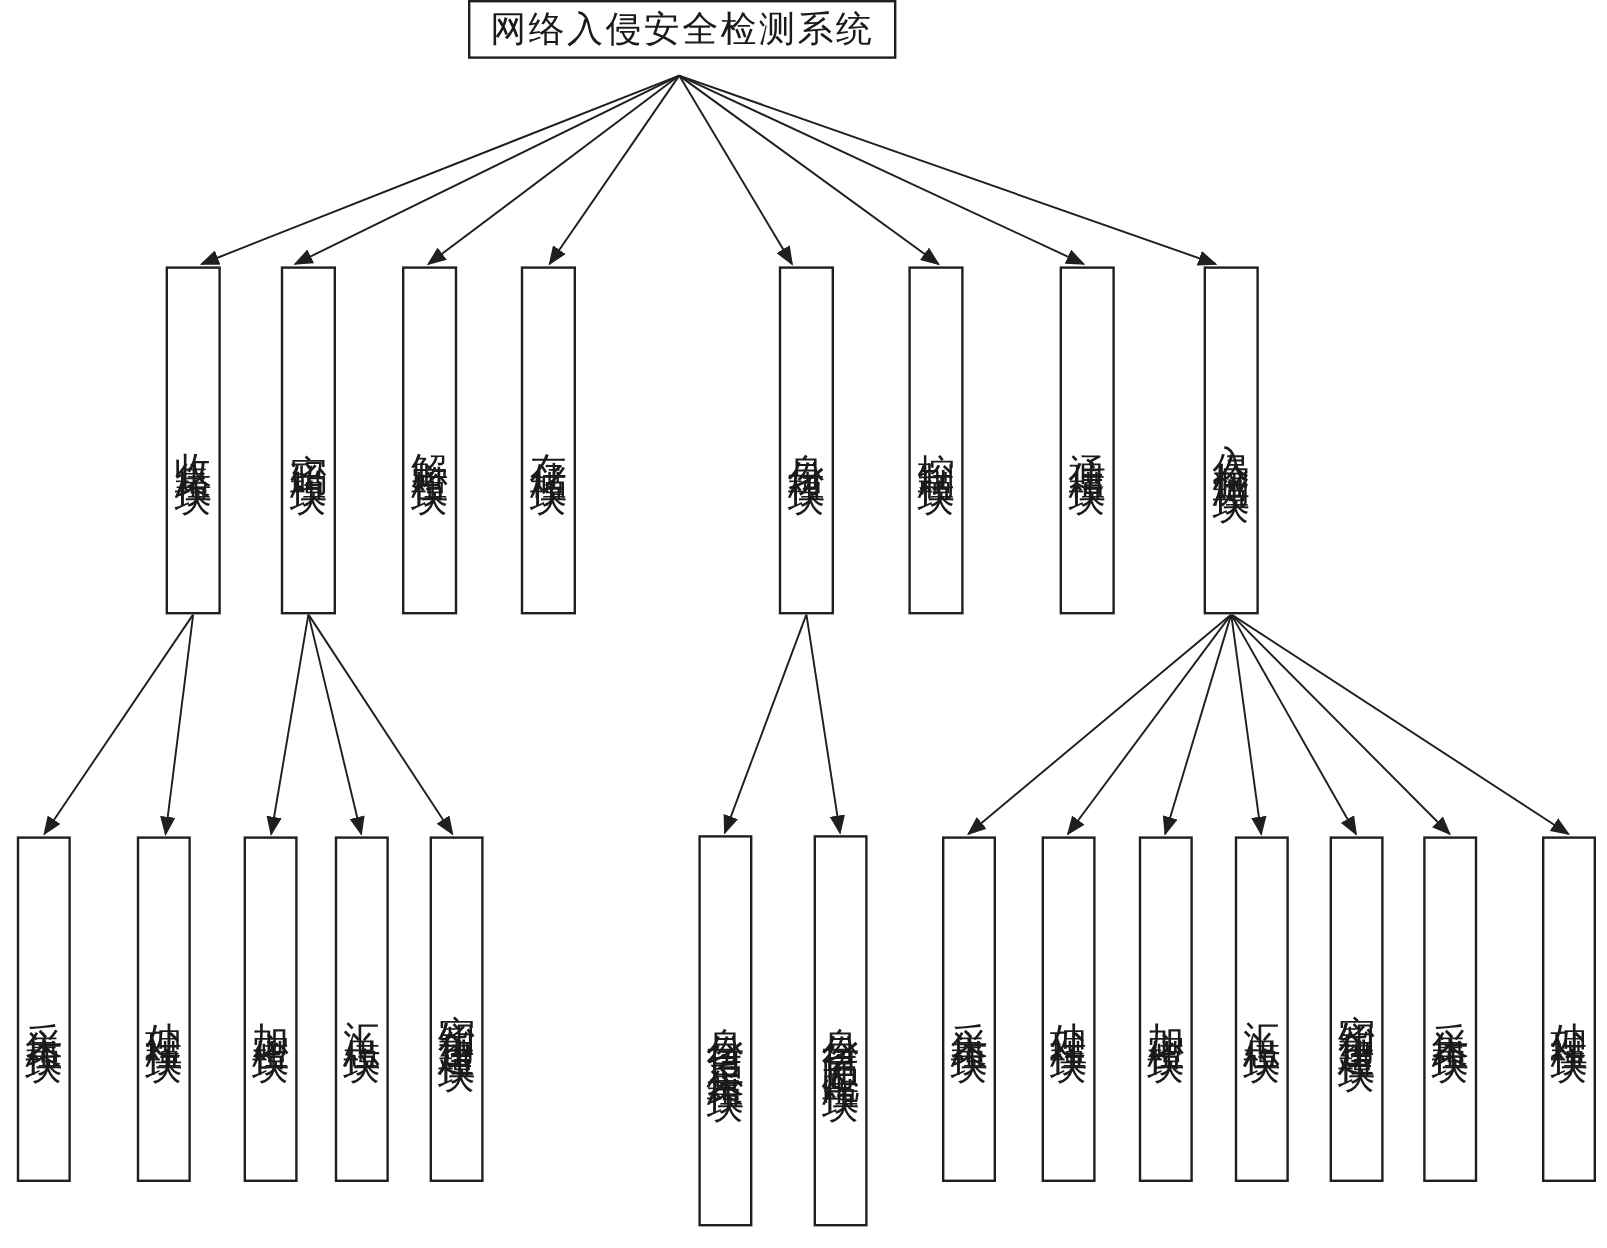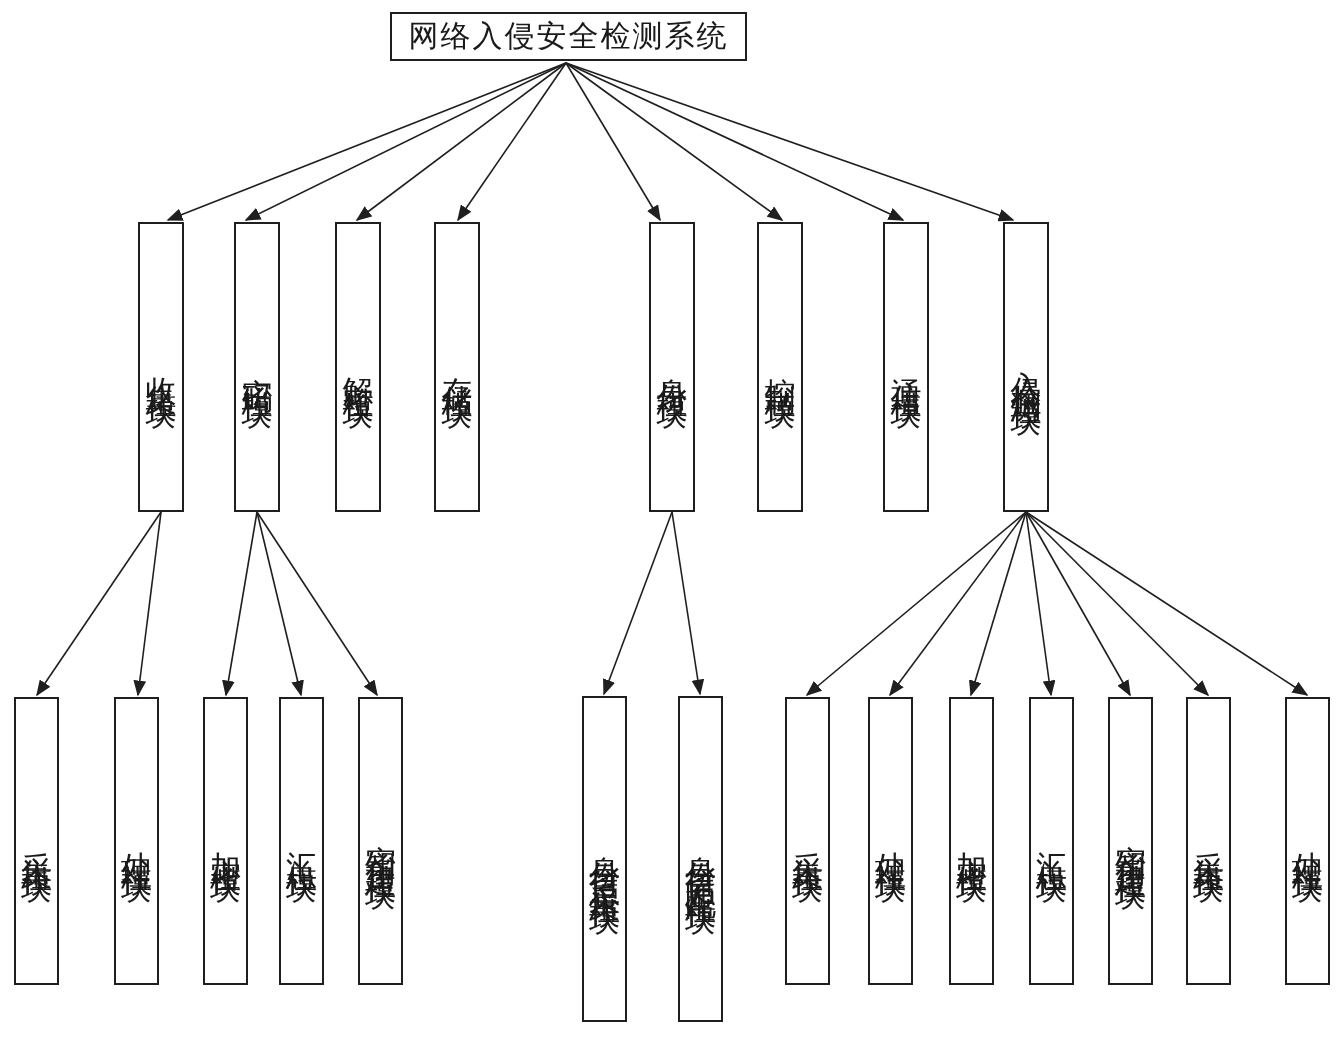--- a/index.html
+++ b/index.html
@@ -29,21 +29,21 @@
     border: 2px solid #1f1f1f;
     background: #ffffff;
     display: flex;
     align-items: center;
     justify-content: center;
     text-align: center;
     color: #1a1a1a;
   }
   .node.root {
     left: 390px;
-    top: 12px;
+    top: 0;
     width: 357px;
     height: 49px;
     font-size: 30px;
     letter-spacing: 2px;
     white-space: nowrap;
   }
   .node.vert {
     writing-mode: vertical-lr;
     text-orientation: upright;
     font-size: 31px;

